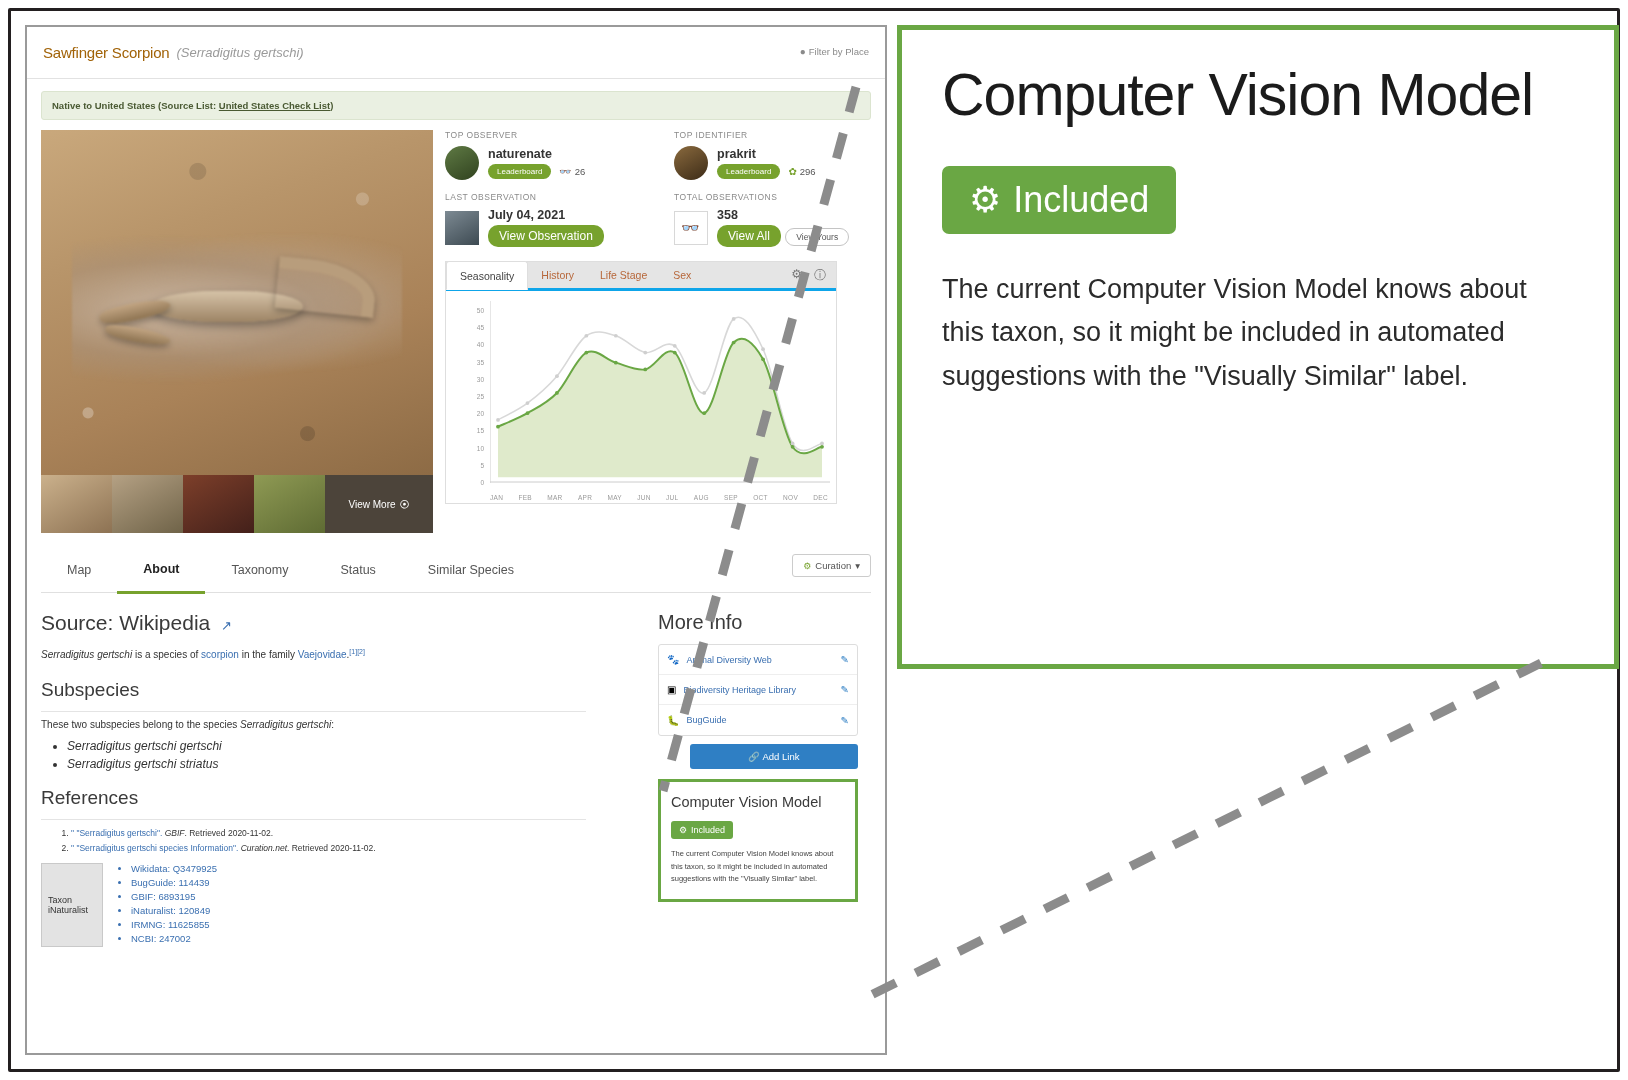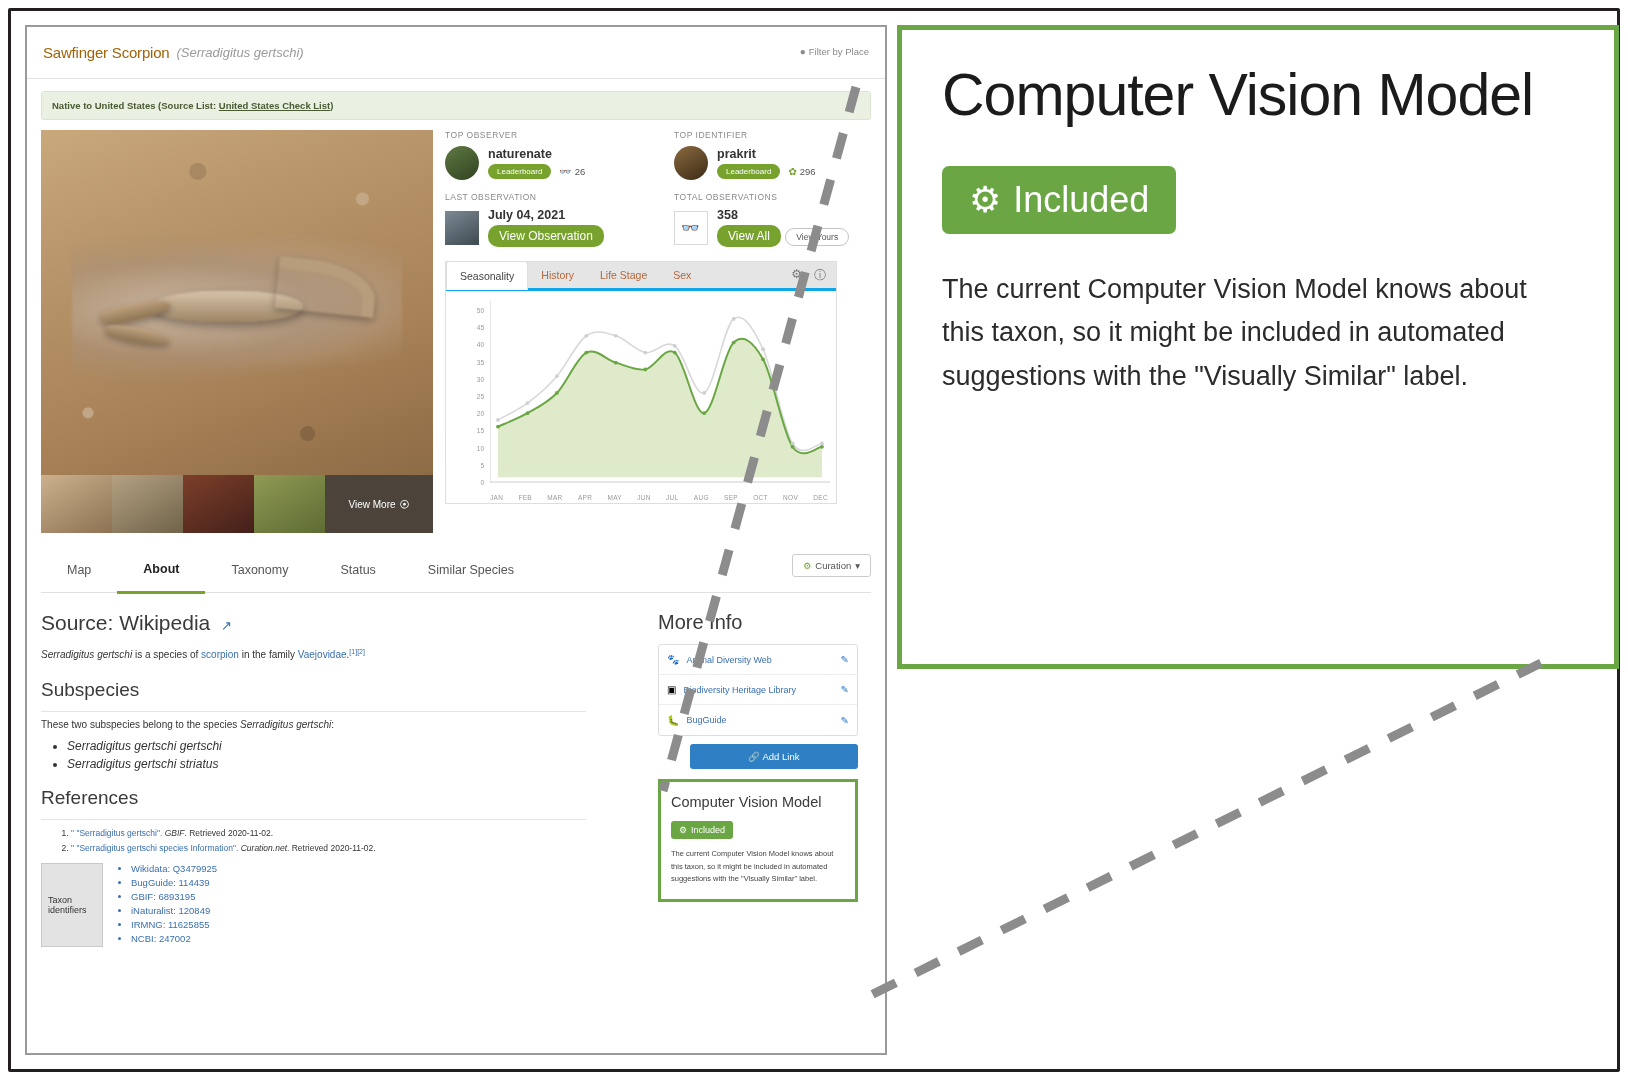--- a/index.html
+++ b/index.html
@@ -449,21 +449,21 @@
         <ol class="refs">
           <li>
             <span class="lnk">" "Serradigitus gertschi". </span><i>GBIF</i><span>. Retrieved 2020-11-02.</span>
           </li>
           <li>
             <span class="lnk">" "Serradigitus gertschi species Information". </span><i>Curation.net</i><span>. Retrieved 2020-11-02.</span>
           </li>
         </ol>
 
         <div class="idbox">
-          <div class="idbox-l">Taxon identifiers</div>
+          <div class="idbox-l">Taxon iNaturalist</div>
           <div class="idbox-r">
             <ul class="ids">
               <li>Wikidata: Q3479925</li>
               <li>BugGuide: 114439</li>
               <li>GBIF: 6893195</li>
               <li>iNaturalist: 120849</li>
               <li>IRMNG: 11625855</li>
               <li>NCBI: 247002</li>
             </ul>
           </div>

